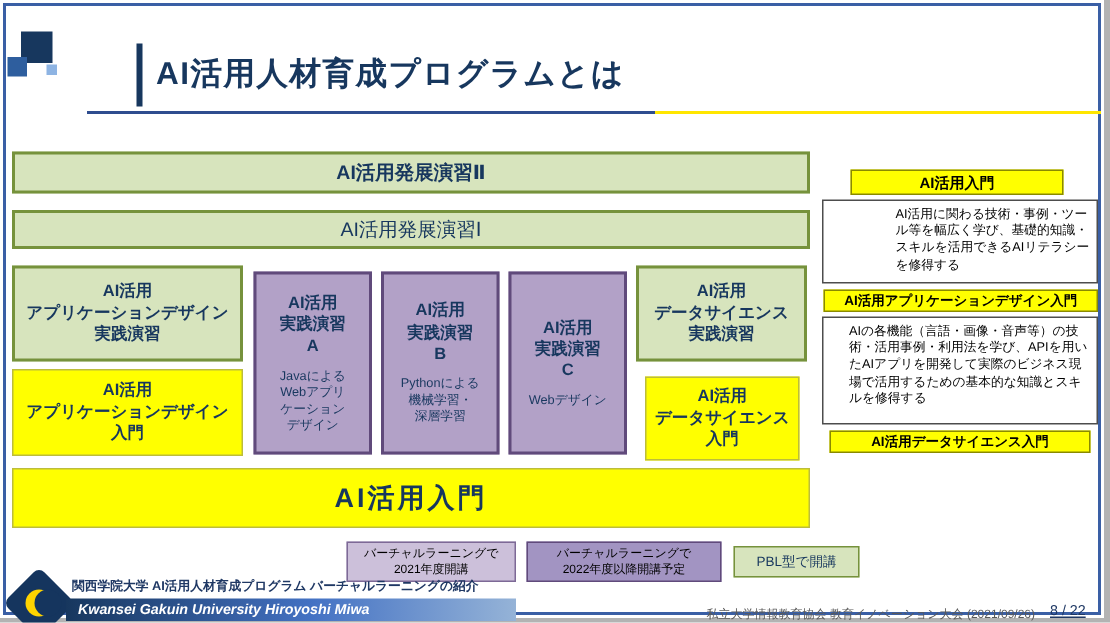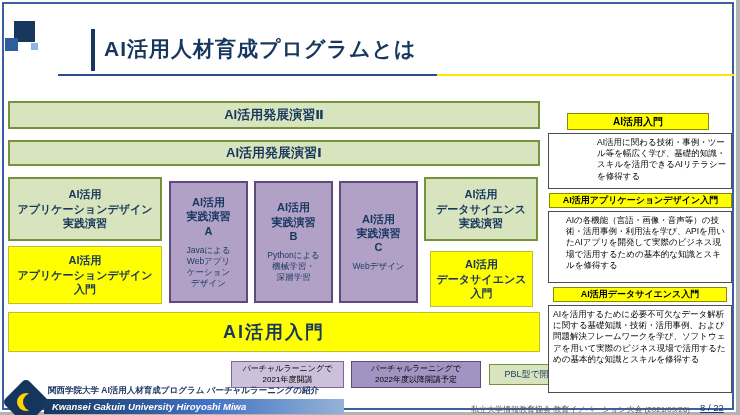--- a/index.html
+++ b/index.html
@@ -20,21 +20,21 @@
   .sq1{left:14px;top:8px;width:21px;height:21px;background:#17375e;}
   .sq2{left:5px;top:25px;width:13px;height:13px;background:#2e5e9e;}
   .sq3{left:31px;top:30px;width:7px;height:7px;background:#8eb4e3;}
   .title-bar{left:91px;top:16px;width:4px;height:42px;background:#17375e;}
   .title{left:104px;top:22px;width:560px;font-size:21px;font-weight:600;
          letter-spacing:1px;color:#17375e;}
   .rule{left:58px;top:61px;width:676px;height:2px;
         background:linear-gradient(to right,#2e4d8f 0,#2e4d8f 56%,#ffe600 56%,#ffe600 100%);}
   
   .adv2{left:8px;top:88px;width:532px;height:28px;font-size:13px;font-weight:bold;}
-  .adv1{left:8px;top:127px;width:532px;height:26px;font-size:13px;font-weight:bold;}
+  .adv1{left:8px;top:127px;width:532px;height:26px;font-size:13px;font-weight:normal;}
   .app-pr{left:8px;top:164px;width:154px;height:64px;font-size:11px;font-weight:bold;line-height:1.35;}
   .app-in{left:8px;top:233px;width:154px;height:58px;font-size:11px;font-weight:bold;line-height:1.35;}
   .pA{left:169px;top:168px;width:79px;height:122px;}
   .pB{left:254px;top:168px;width:79px;height:122px;}
   .pC{left:339px;top:168px;width:79px;height:122px;}
   .practice{display:flex;flex-direction:column;align-items:center;justify-content:center;
             text-align:center;box-sizing:border-box;}
   .practice .t{font-size:11px;font-weight:bold;line-height:1.3;}
   .practice .d{font-size:8.5px;line-height:1.3;margin-top:7px;}
   .ds-pr{left:424px;top:164px;width:114px;height:64px;font-size:11px;font-weight:bold;line-height:1.35;}
@@ -136,21 +136,20 @@
 2022年度以降開講予定</div>
   <div class="abs box navy lg3">PBL型で開講</div>
 
   <div class="abs box sb-h sb-h1">AI活用入門</div>
   <div class="abs sb-b sb-b1">AI活用に関わる技術・事例・ツール等を幅広く学び、基礎的知識・スキルを活用できるAIリテラシーを修得する</div>
 
   <div class="abs box sb-h sb-h2">AI活用アプリケーションデザイン入門</div>
   <div class="abs sb-b sb-b2">AIの各機能（言語・画像・音声等）の技術・活用事例・利用法を学び、APIを用いたAIアプリを開発して実際のビジネス現場で活用するための基本的な知識とスキルを修得する</div>
 
   <div class="abs box sb-h sb-h3">AI活用データサイエンス入門</div>
-  <div class="abs sb-b sb-b3">AIを活用するために必要不可欠なデータ解析に関する基礎知識・技術・活用事例、および問題解決フレームワークを学び、ソフトウェアを用いて実際のビジネス現場で活用するための基本的な知識とスキルを修得する</div>
 
   <div class="abs logo">
     <div class="flag"></div>
     <div class="moon"></div>
     <div class="moon-mask"></div>
   </div>
   <div class="abs cap">関西学院大学 AI活用人材育成プログラム バーチャルラーニングの紹介</div>
   <div class="abs credit">Kwansei Gakuin University  Hiroyoshi Miwa</div>
   <div class="abs conf">私立大学情報教育協会 教育イノベーション大会 (2021/09/26)</div>
   <div class="abs pageno">8 / 22</div>

